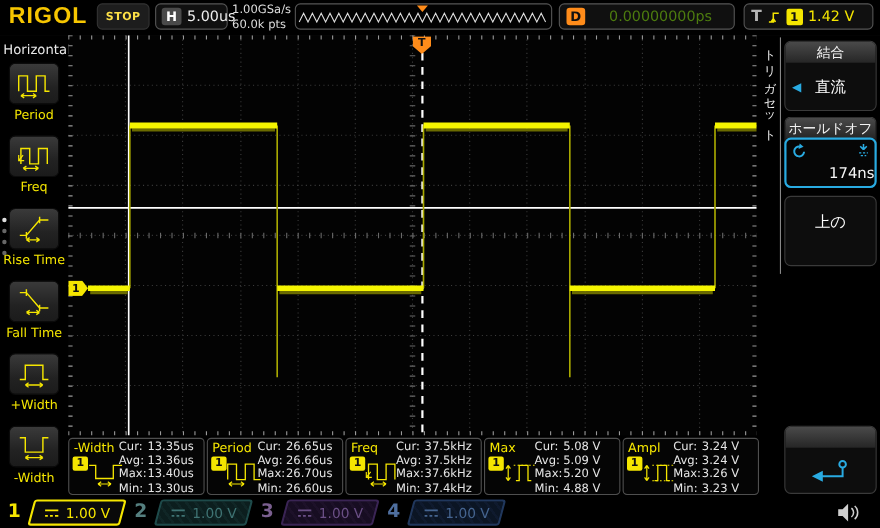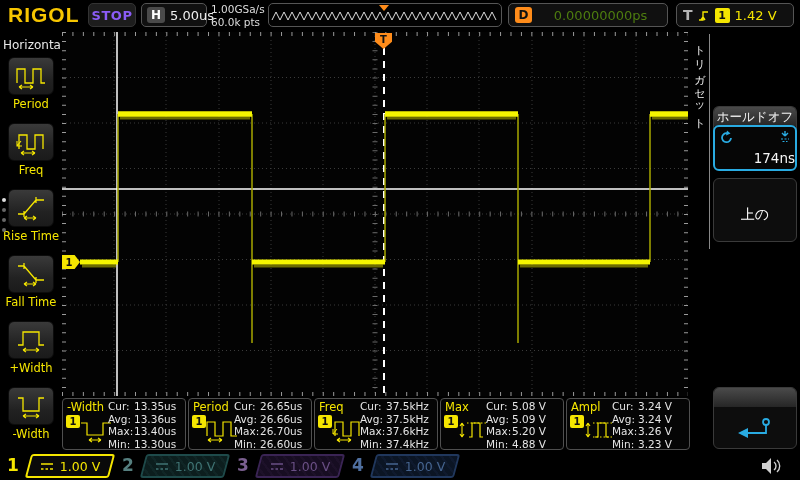--- a/index.html
+++ b/index.html
@@ -7,21 +7,21 @@
        font-family:"DejaVu Sans","Liberation Sans",sans-serif;color:#ddd;
        -webkit-font-smoothing:none;}
   .abs{position:absolute;}
   
   #topbar{left:0;top:0;width:800px;height:32px;background:#000;border-bottom:1px solid #1a1a1a;}
   #logo{left:8px;top:3px;font-family:Liberation Sans, sans-serif;
         font-weight:bold;font-size:21px;color:#f7c600;letter-spacing:1px;}
   .tb-box{background:#101010;border:1px solid #555;border-radius:5px;height:24px;top:3px;
           display:flex;align-items:center;box-sizing:border-box;}
   #stop-btn{left:88px;width:48px;justify-content:center;background:#1d1d1d;border-color:#333;cursor:pointer;}
-  #stop-btn span{color:#8b5cf6;font-weight:bold;font-size:13px;letter-spacing:.5px;}
+  #stop-btn span{color:#fde047;font-weight:bold;font-size:10px;letter-spacing:.5px;}
   #h-box{left:141px;width:66px;padding:0 5px;gap:5px;}
   #h-box .hlet{background:#4a4a4a;color:#fff;font-weight:bold;font-size:12px;border-radius:3px;padding:0 4px;line-height:16px;}
   #h-box .tbval{color:#eee;font-size:13px;}
   #rate{left:211px;top:3px;font-size:10.5px;line-height:13px;color:#ddd;}
   #thumb{left:268px;width:234px;background:#020202;}
   #thumb svg{display:block;}
   #d-box{left:508px;width:160px;padding:0 6px;gap:8px;}
   #d-box .dlet{background:#ff8c1a;color:#111;font-weight:bold;font-size:12px;border-radius:3px;width:17px;text-align:center;line-height:16px;}
   #d-box .tbval{color:#4d7c0f;font-size:13px;margin:0 auto;}
   #t-box{left:676px;width:118px;padding:0 6px;gap:5px;}
@@ -58,21 +58,21 @@
            text-align:center;line-height:19px;height:19px;}
   .rm-val{color:#fff;font-size:14px;text-align:center;display:flex;align-items:center;justify-content:center;}
   #grp-coupling{top:5px;height:64px;}
   #grp-coupling .rm-val{height:45px;position:relative;}
   #grp-coupling .larr{position:absolute;left:6px;color:#29abe2;font-size:11px;}
   #grp-holdoff{top:74px;height:32px;border-bottom:none;border-radius:6px 6px 0 0;}
   #holdoff-box{position:absolute;left:25px;top:93px;width:84px;height:46px;background:#060606;
      border:2px solid #29abe2;border-radius:6px;box-sizing:border-box;cursor:pointer;}
   #holdoff-box .hval{position:absolute;left:0;right:0;bottom:3px;text-align:right;color:#f5f5f5;font-size:13.5px;}
   #grp-noise{top:146px;height:64px;}
-  #grp-noise .rm-val{height:45px;align-items:flex-end;}
+  #grp-noise .rm-val{height:45px;}
   #grp-back{top:355px;height:62px;}
   #grp-back .rm-val{height:43px;}
   
   .meas{position:absolute;top:398px;width:124px;height:52px;background:#050505;
         border:1px solid #4f4f4f;border-radius:4px;box-sizing:border-box;cursor:pointer;}
   .meas .mlabel{position:absolute;left:4px;top:1px;font-size:11.5px;color:#f5e600;}
   .meas .mbadge{position:absolute;left:3px;top:16px;width:14px;height:13px;background:#f5e600;color:#111;
         font-size:10px;font-weight:bold;text-align:center;line-height:13px;border-radius:2px;}
   .meas .micon{position:absolute;left:16px;top:16px;}
   .meas .mrows{position:absolute;right:3px;top:1px;width:74px;font-size:10.5px;line-height:12.5px;color:#e6e6e6;text-align:left;}
@@ -228,20 +228,27 @@
 </div>
 <div class="abs marker" id="ch1-marker">
   <span>1</span>
 </div>
 
 <div class="abs" id="rightmenu">
   <div id="rm-tab">
     <span>トリガセット</span>
   </div>
 
+  <div class="rm-group" id="grp-coupling">
+    <div class="rm-head">結合</div>
+    <div class="rm-val">
+      <span class="larr">◀</span>
+      <span>直流</span>
+    </div>
+  </div>
 
   <div class="rm-group" id="grp-holdoff">
     <div class="rm-head">ホールドオフ</div>
   </div>
   <div id="holdoff-box">
     <svg class="abs" style="left:4px;top:3px" width="15" height="15" viewBox="0 0 15 15">
       <path d="M12,8 A4.5,4.5 0 1 1 8,3.2" fill="none" stroke="#29abe2" stroke-width="1.8"></path>
       <path d="M8,0.5 L11.5,3.5 L7,5.5 Z" fill="#29abe2"></path>
     </svg>
     <svg class="abs" style="right:4px;top:3px" width="12" height="13" viewBox="0 0 12 13">

